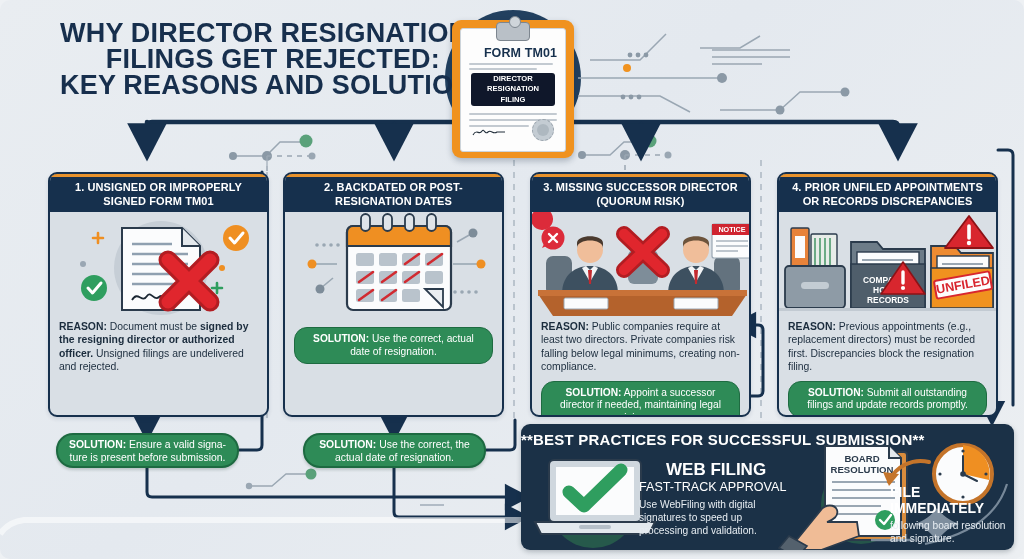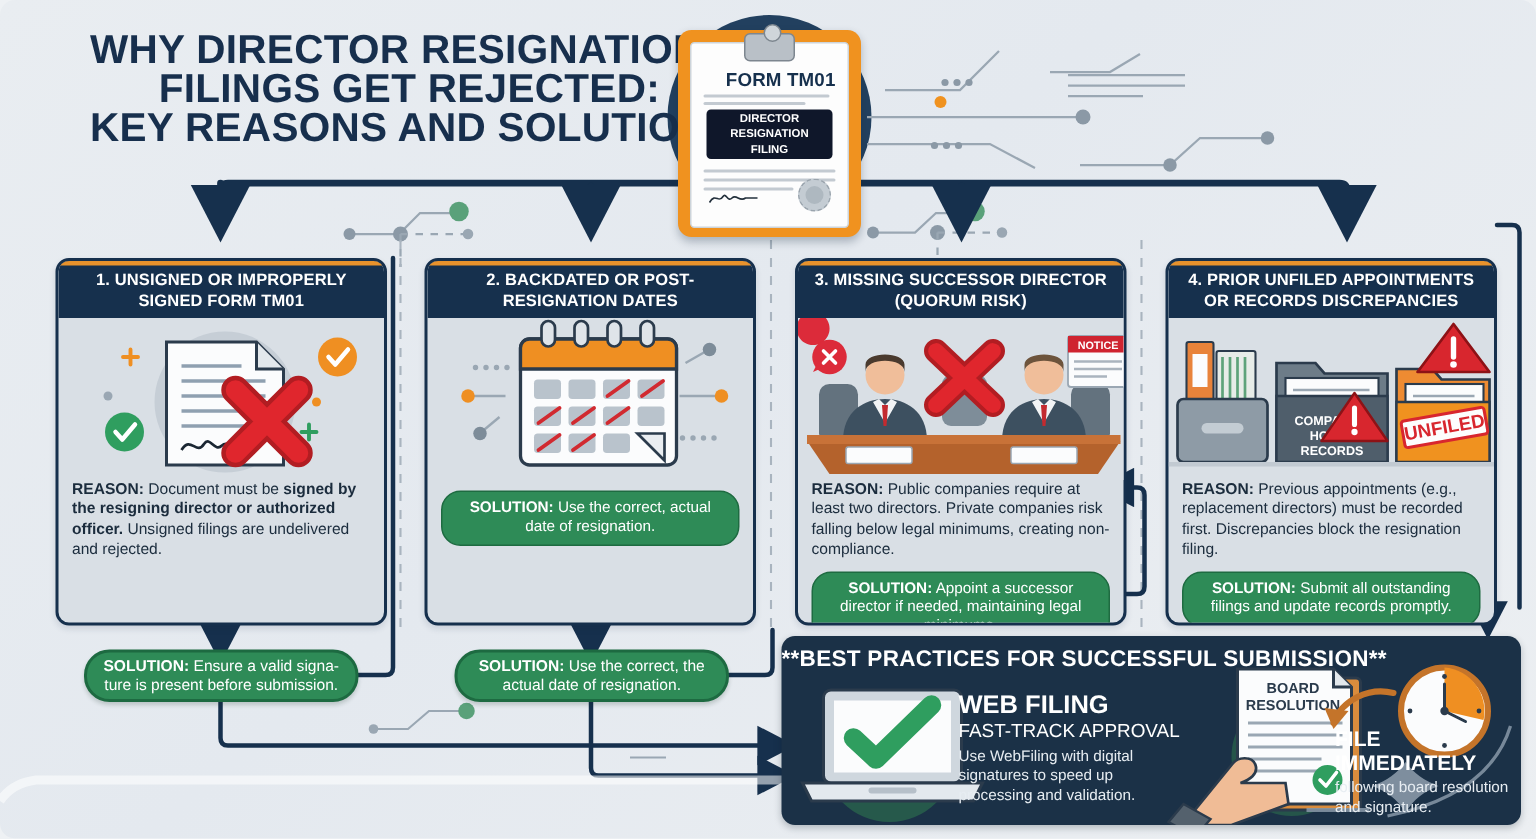--- a/index.html
+++ b/index.html
@@ -81,21 +81,21 @@
   
   .card {
     position: absolute; top: 172px; width: 221px; height: 245px;
     background: #d9dfe5;
     border: 2px solid #16304d;
     border-radius: 9px;
     z-index: 4;
     overflow: hidden;
     box-shadow: 0 2px 4px rgba(25,45,70,.12);
   }
-  #card1 { left: 37px; }
+  #card1 { left: 48px; }
   #card2 { left: 283px; }
   #card3 { left: 530px; }
   #card4 { left: 777px; }
   .card-head {
     position: relative; height: 38px;
     background: #16304d;
     border-top: 3px solid #e8922c;
     display: flex; align-items: center; justify-content: center;
     padding: 0 6px;
   }
@@ -147,21 +147,21 @@
     background: #1b3147; border-radius: 9px; z-index: 4; overflow: hidden;
     box-shadow: 0 2px 5px rgba(15,30,45,.25);
   }
   #bp-title {
     position: absolute; left: 0; right: 0; top: 7px; 
     color: #ffffff; font-size: 15px; font-weight: 700; letter-spacing: .2px;
   }
   .bp-col { position: absolute; }
   #bp-web { left: 118px; top: 36px; width: 155px; }
   #bp-file { left: 369px; top: 60px; width: 120px; }
-  .bp-h1 { color:#fff; font-size: 17px; font-weight: 700; line-height: 19px; }
+  .bp-h1 { color:#fff; font-size: 17px; font-weight: 700; line-height: 19px; margin-left: 27px; }
   .bp-h2 { color:#fff; font-size: 12.6px; font-weight: 400; line-height: 15px; margin-top:1px;}
   .bp-p  { color:#e7edf2; font-size: 10.2px; line-height: 12.8px; margin-top: 4px; }
   .bp-h1s { color:#fff; font-size: 14px; font-weight: 700; line-height: 16px; }
 
   
   .abs { position: absolute; }
 </style>
 </head>
 <body>
 

